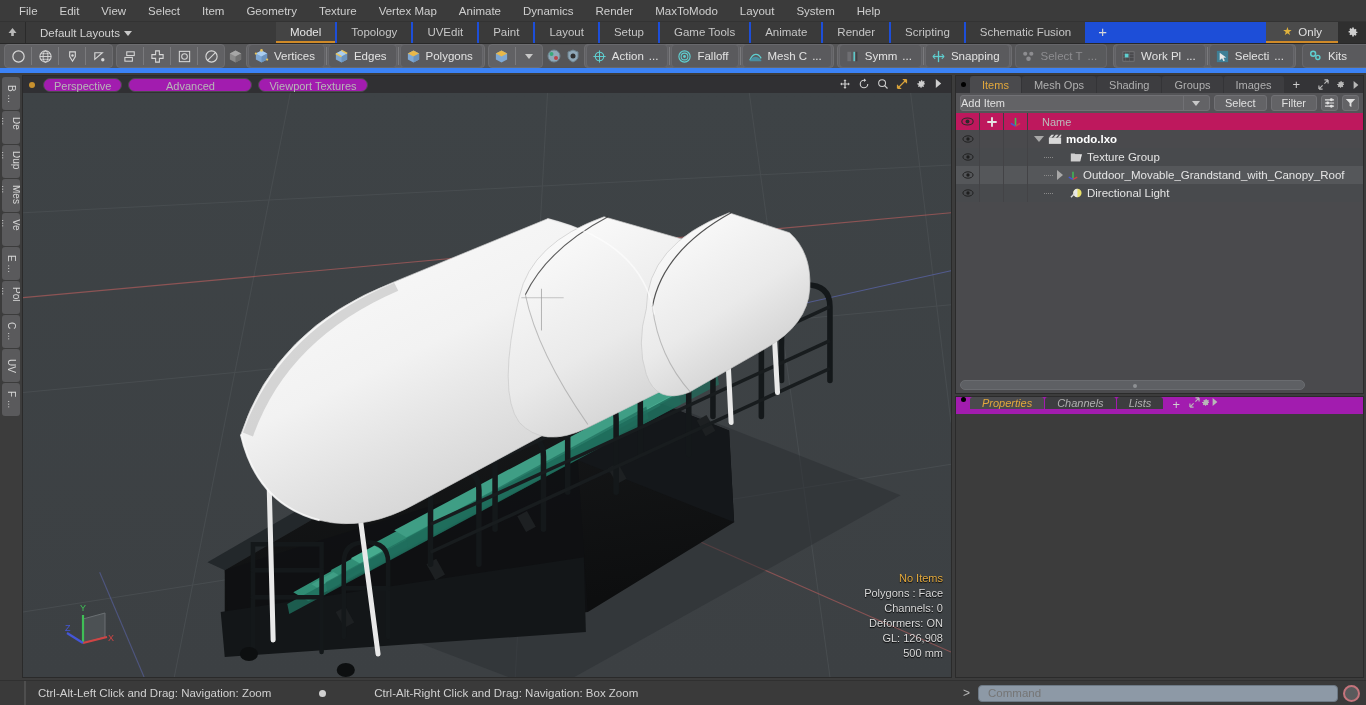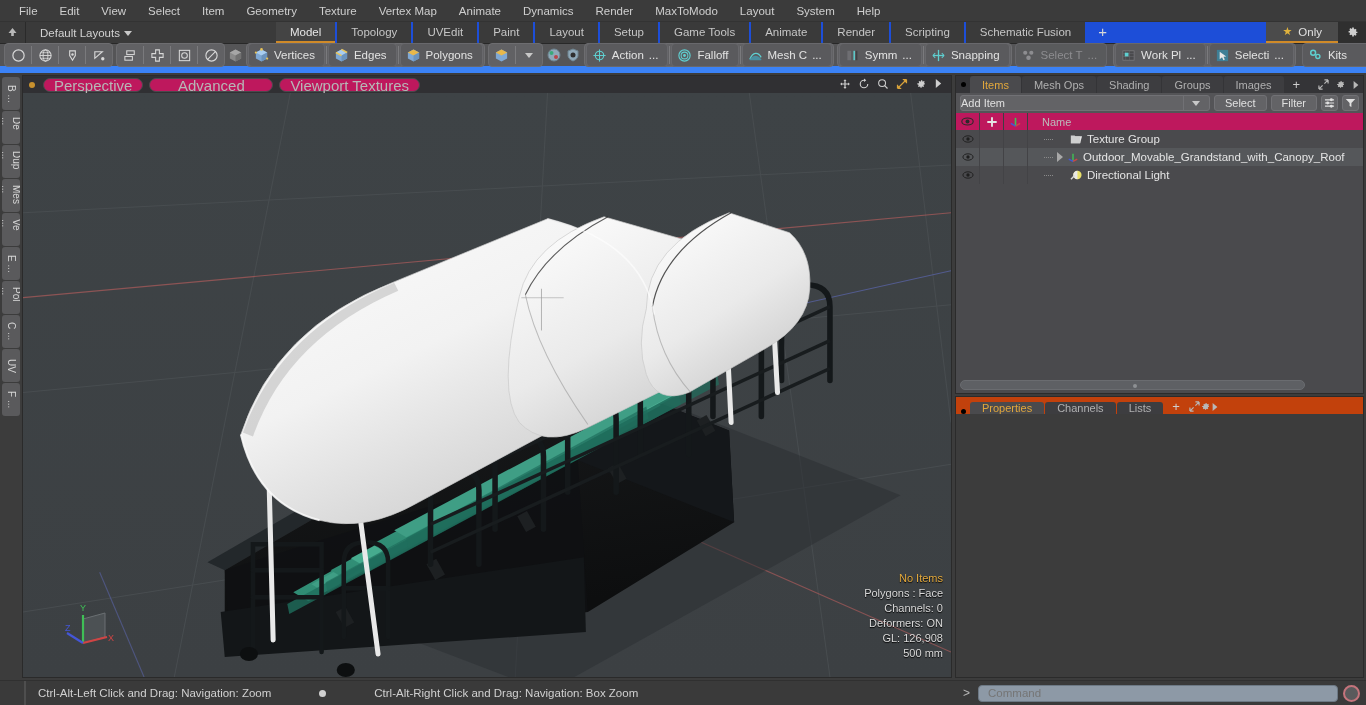--- a/index.html
+++ b/index.html
@@ -51,21 +51,21 @@
   .only-btn {
     display:flex; align-items:center; gap:6px; padding: 0 16px; background:#4b4b4b;
     border-bottom:2px solid #d08a28; font-size:11.5px; color:#e0e0e0;
   }
   .star { color:#e0b23c; font-size:11px; }
   .gear-btn { display:flex;align-items:center;justify-content:center; width:28px; background:#2f2f2f;}
 
   
   .toolbar {
     height: 29px; background:#555557; display:flex; align-items:center;
-    gap: 3px; padding: 0 4px; flex-shrink:0; border-bottom:7px solid #3b82f6;
+    gap: 3px; padding: 0 4px; flex-shrink:0; border-bottom:5px solid #3b82f6;
   }
   .tgroup { display:flex; align-items:center; background:#616164; border:1px solid #6d6d70;
             border-radius:4px; height:24px; padding:0 1px; }
   .tbtn { width:24px; height:22px; display:flex;align-items:center;justify-content:center;
           border-radius:3px; cursor:default; }
   .tsep { width:1px; height:18px; background:#7a7a7d; margin:0 1px; }
   .tpill {
     display:flex; align-items:center; gap:5px; height:24px; padding:0 9px 0 5px;
     background:#616164; border:1px solid #6e6e71; border-radius:4px;
     font-size:11.5px; color:#e2e2e2; white-space:nowrap; cursor:default;
@@ -91,21 +91,21 @@
 
   
   .vpcol { flex:1; display:flex; flex-direction:column; min-width:0; background:#3c3c3c; padding: 2px 2px 2px 0;}
   .vpheader {
     height:18px; background:#303033; display:flex; align-items:center;
     padding:0 6px; gap:6px; flex-shrink:0; border:1px solid #2a2a2a; border-bottom:none;
   }
   .vp-dot { width:6px;height:6px;border-radius:50%;background:#c8912e; margin-right:2px;}
   .vpbtn {
     padding:0 10px; height:14px; line-height:14px; border-radius:7px;
-    background:#be185d; border:1px solid #4a4a4d; color:#b7b7b7; font-size:15px; cursor:default;
+    background:#a21caf; border:1px solid #4a4a4d; color:#b7b7b7; font-size:11px; cursor:default;
   }
   .vpheader .spacer { flex:1; }
   .vph-icons { display:flex; align-items:center; gap:7px; padding-right:2px; }
 
   .viewport { flex:1; position:relative; overflow:hidden; background:#3f4346; border:1px solid #2a2a2a; border-top:none;}
   .vp-stats {
     position:absolute; right:8px; bottom:16px; text-align:right;
     font-size:11px; color:#d8d8d8; line-height:15px; text-shadow:0 1px 1px #000;
   }
   .vp-stats .hdr { color:#e2a83c; }
@@ -164,22 +164,22 @@
   .tri.down { border-left:5px solid transparent;border-right:5px solid transparent;border-top:6px solid #a8a8a8;}
   .tri.right{ border-top:5px solid transparent;border-bottom:5px solid transparent;border-left:6px solid #a8a8a8;}
   .dash { width:9px; height:1px; border-bottom:1px dotted #8a8a8a; display:inline-block;}
   .hscroll {
     position:absolute; left:4px; right:58px; bottom:3px; height:10px;
     background:#5e6064; border:1px solid #6a6c70; border-radius:5px;
   }
   .hscroll .grip { position:absolute; left:50%; top:3px; width:4px;height:4px;border-radius:50%; background:#8d8f93;}
 
   .props {
-    height:18px; background:#c2410c; display:flex; align-items:flex-end; flex-shrink:0;
-    margin-top:2px; border:1px solid #2b2b2b; border-bottom:none;
+    height:18px; background:#a21caf; display:flex; align-items:flex-start; flex-shrink:0;
+    margin-top:2px; border:1px solid #2b2b2b; border-bottom:none;font-style:italic;
   }
   .propsbody { flex:1; background:#3c3c3c; border:1px solid #2b2b2b; border-top:none;}
 
   
   .status { height:25px; background:#3a3a3a; display:flex; align-items:stretch; flex-shrink:0; border-top:1px solid #303030;}
   .status-left { flex:1; display:flex; align-items:center; padding-left:12px; border-left:2px solid #4e4e4e; margin-left:24px;gap:41px;}
   .status-left span { font-size:11.5px; color:#d0d0d0;}
   .dotsep { display:inline-block; width:7px;height:7px;border-radius:50%;background:#d0d0d0;margin:0 7px; vertical-align:middle;}
   .status-right { width:412px; display:flex; align-items:center; gap:5px; padding:0 6px;}
   .prompt { color:#b8b8b8; font-size:12px; padding:0 3px;}
@@ -765,20 +765,40 @@
               <line x1="7" y1="11" x2="7" y2="2" stroke="#3fbf56" stroke-width="1.8"></line>
               <line x1="7" y1="11" x2="12" y2="8" stroke="#d04444" stroke-width="1.8"></line>
               <line x1="7" y1="11" x2="2" y2="8" stroke="#4456d8" stroke-width="1.8"></line>
             </svg>
         </div>
         <div class="th-name">Name</div>
       </div>
 
       <div class="tree">
 
+        <div class="trow">
+          <div class="tc">
+            <svg width="12" height="8" viewBox="0 0 16 11">
+                <ellipse cx="8" cy="5.5" rx="7" ry="4.4" fill="none" stroke="#1f1f1f" stroke-width="1.3"></ellipse>
+                <circle cx="8" cy="5.5" r="2.3" fill="#1f1f1f"></circle>
+              </svg>
+          </div>
+          <div class="tc"></div>
+          <div class="tc"></div>
+          <div class="tlabel bold">
+            <span class="tri down"></span>
+            <span style="display:flex">
+              <svg width="14" height="11" viewBox="0 0 16 12">
+                  <rect x="1" y="4" width="14" height="7" fill="#d8d8d8"></rect>
+                  <path d="M1 4 L4 0.5 L7 0.5 L4 4 Z M6 4 L9 0.5 L12 0.5 L9 4 Z M11 4 L14 0.5 L15.5 0.5 L14 4 Z" fill="#d8d8d8"></path>
+                </svg>
+            </span>
+            <span>modo.lxo</span>
+          </div>
+        </div>
 
         <div class="trow">
           <div class="tc">
             <svg width="12" height="8" viewBox="0 0 16 11">
                 <ellipse cx="8" cy="5.5" rx="7" ry="4.4" fill="none" stroke="#1f1f1f" stroke-width="1.3"></ellipse>
                 <circle cx="8" cy="5.5" r="2.3" fill="#1f1f1f"></circle>
               </svg>
           </div>
           <div class="tc"></div>
           <div class="tc"></div>

